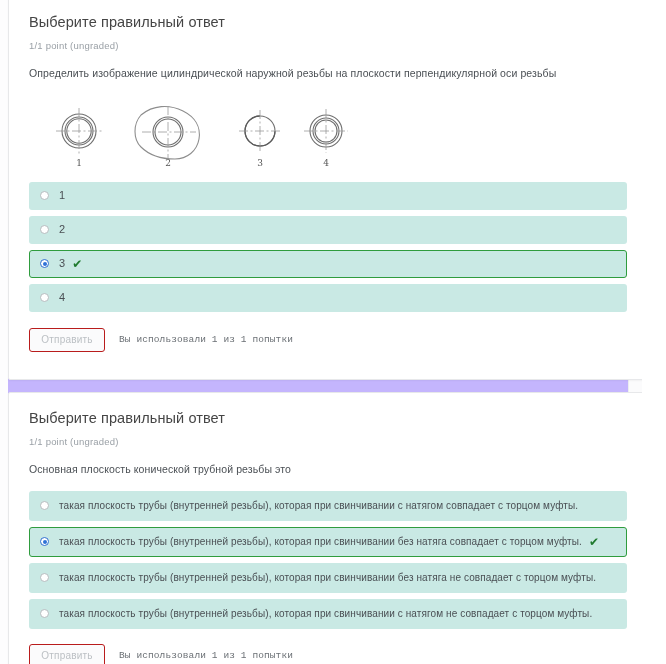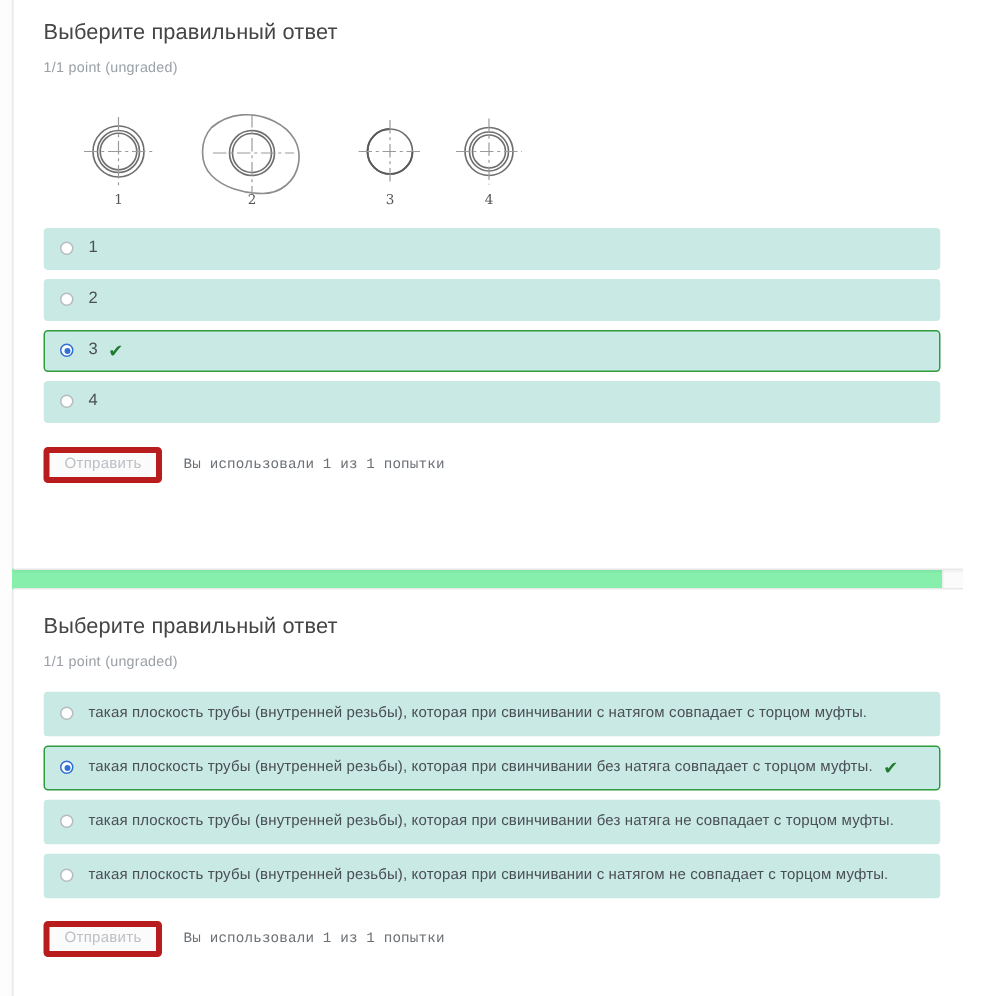--- a/index.html
+++ b/index.html
@@ -11,21 +11,21 @@
     width: 666px;
     height: 664px;
     overflow: hidden;
     font-family: "Liberation Sans", "DejaVu Sans", sans-serif;
     color: #3c4043;
     position: relative;
   }
   .page {
     width: 642px;
     height: 664px;
-    background: #86efac;
+    background: #c4b5fd;
     position: relative;
     overflow: hidden;
   }
   .right-gutter {
     position: absolute;
     top: 0;
     right: 0;
     width: 14px;
     height: 664px;
     background: #fbfbfc;
@@ -148,21 +148,21 @@
 
   
   .submit-row {
     display: flex;
     align-items: center;
     margin-top: 16px;
   }
   .submit-btn {
     min-width: 76px;
     height: 24px;
-    border: 4px solid #b91c1c;
+    border: 1px solid #b91c1c;
     background: #fbfbfc;
     color: #bcc0c4;
     font-size: 10px;
     border-radius: 3px;
     display: flex;
     align-items: center;
     justify-content: center;
     letter-spacing: .2px;
     padding: 0 10px;
     box-sizing: border-box;
@@ -179,20 +179,21 @@
 <body>
 
 <div class="page">
   <div class="left-gutter"></div>
   <div class="right-gutter"></div>
 
   <div class="card" id="card-1">
     <div class="card-inner">
       <div class="q-title">Выберите правильный ответ</div>
       <div class="q-points">1/1 point (ungraded)</div>
+      <div class="q-prompt">Определить изображение цилиндрической наружной резьбы на плоскости перпендикулярной оси резьбы</div>
 
       <div class="figure-strip">
         <svg width="325" height="78" viewBox="0 0 325 78" xmlns="http://www.w3.org/2000/svg">
           <rect x="0" y="0" width="325" height="78" fill="#ffffff"></rect>
           <g stroke="#6f6f6f" fill="none" stroke-width="1.1">
 
             <circle cx="50" cy="38" r="17"></circle>
             <circle cx="50" cy="38" r="14"></circle>
             <circle cx="50" cy="38" r="12.2"></circle>
             <g stroke="#9a9a9a" stroke-width="0.8" stroke-dasharray="9,2.5,2,2.5">
@@ -257,20 +258,21 @@
         <div class="submit-btn">Отправить</div>
         <div class="attempt-text">Вы использовали 1 из 1 попытки</div>
       </div>
     </div>
   </div>
 
   <div class="card" id="card-2">
     <div class="card-inner">
       <div class="q-title">Выберите правильный ответ</div>
       <div class="q-points">1/1 point (ungraded)</div>
+      <div class="q-prompt">Основная плоскость конической трубной резьбы это</div>
 
       <div class="options" style="margin-top:14px;">
         <div class="option wide">
           <span class="radio"></span>
           <span class="opt-label">такая плоскость трубы (внутренней резьбы), которая при свинчивании с натягом совпадает с торцом муфты.</span>
         </div>
         <div class="option wide selected">
           <span class="radio checked"></span>
           <span class="opt-label">такая плоскость трубы (внутренней резьбы), которая при свинчивании без натяга совпадает с торцом муфты.</span>
           <span class="check-mark">✔</span>

